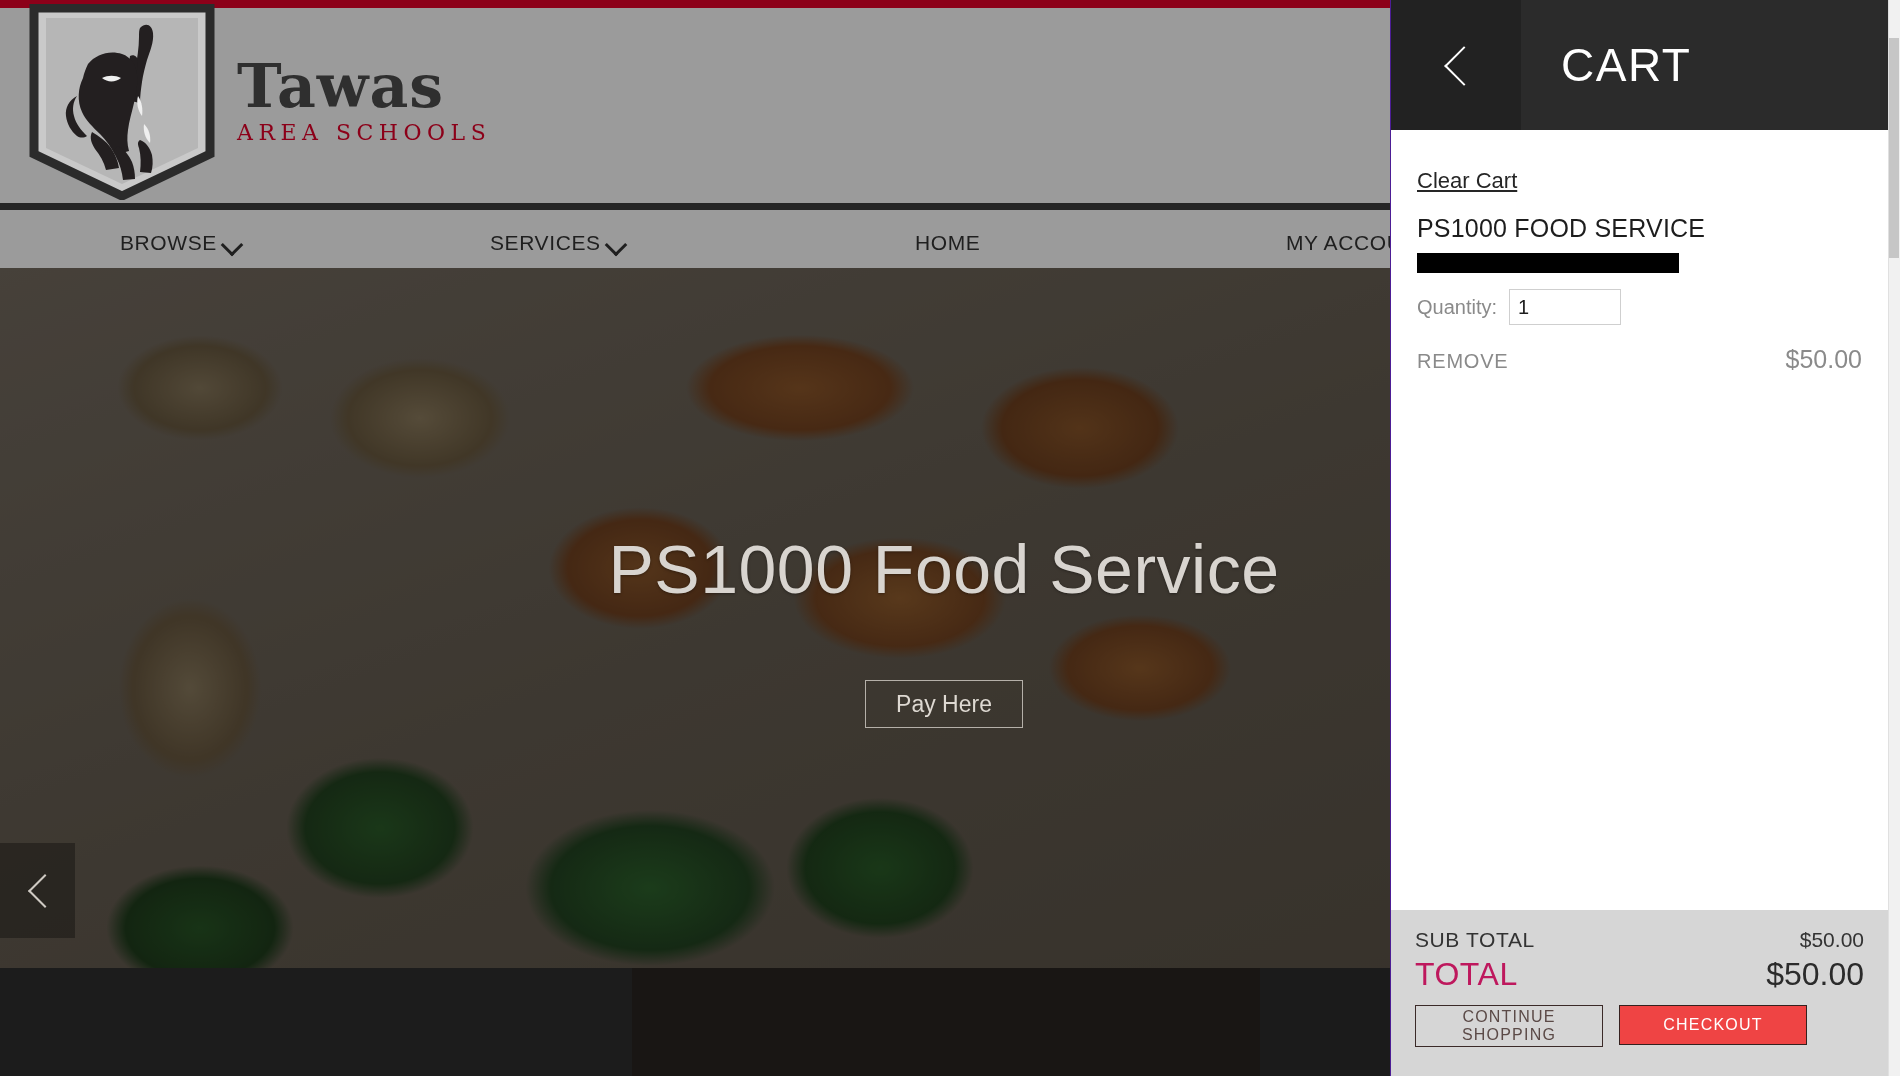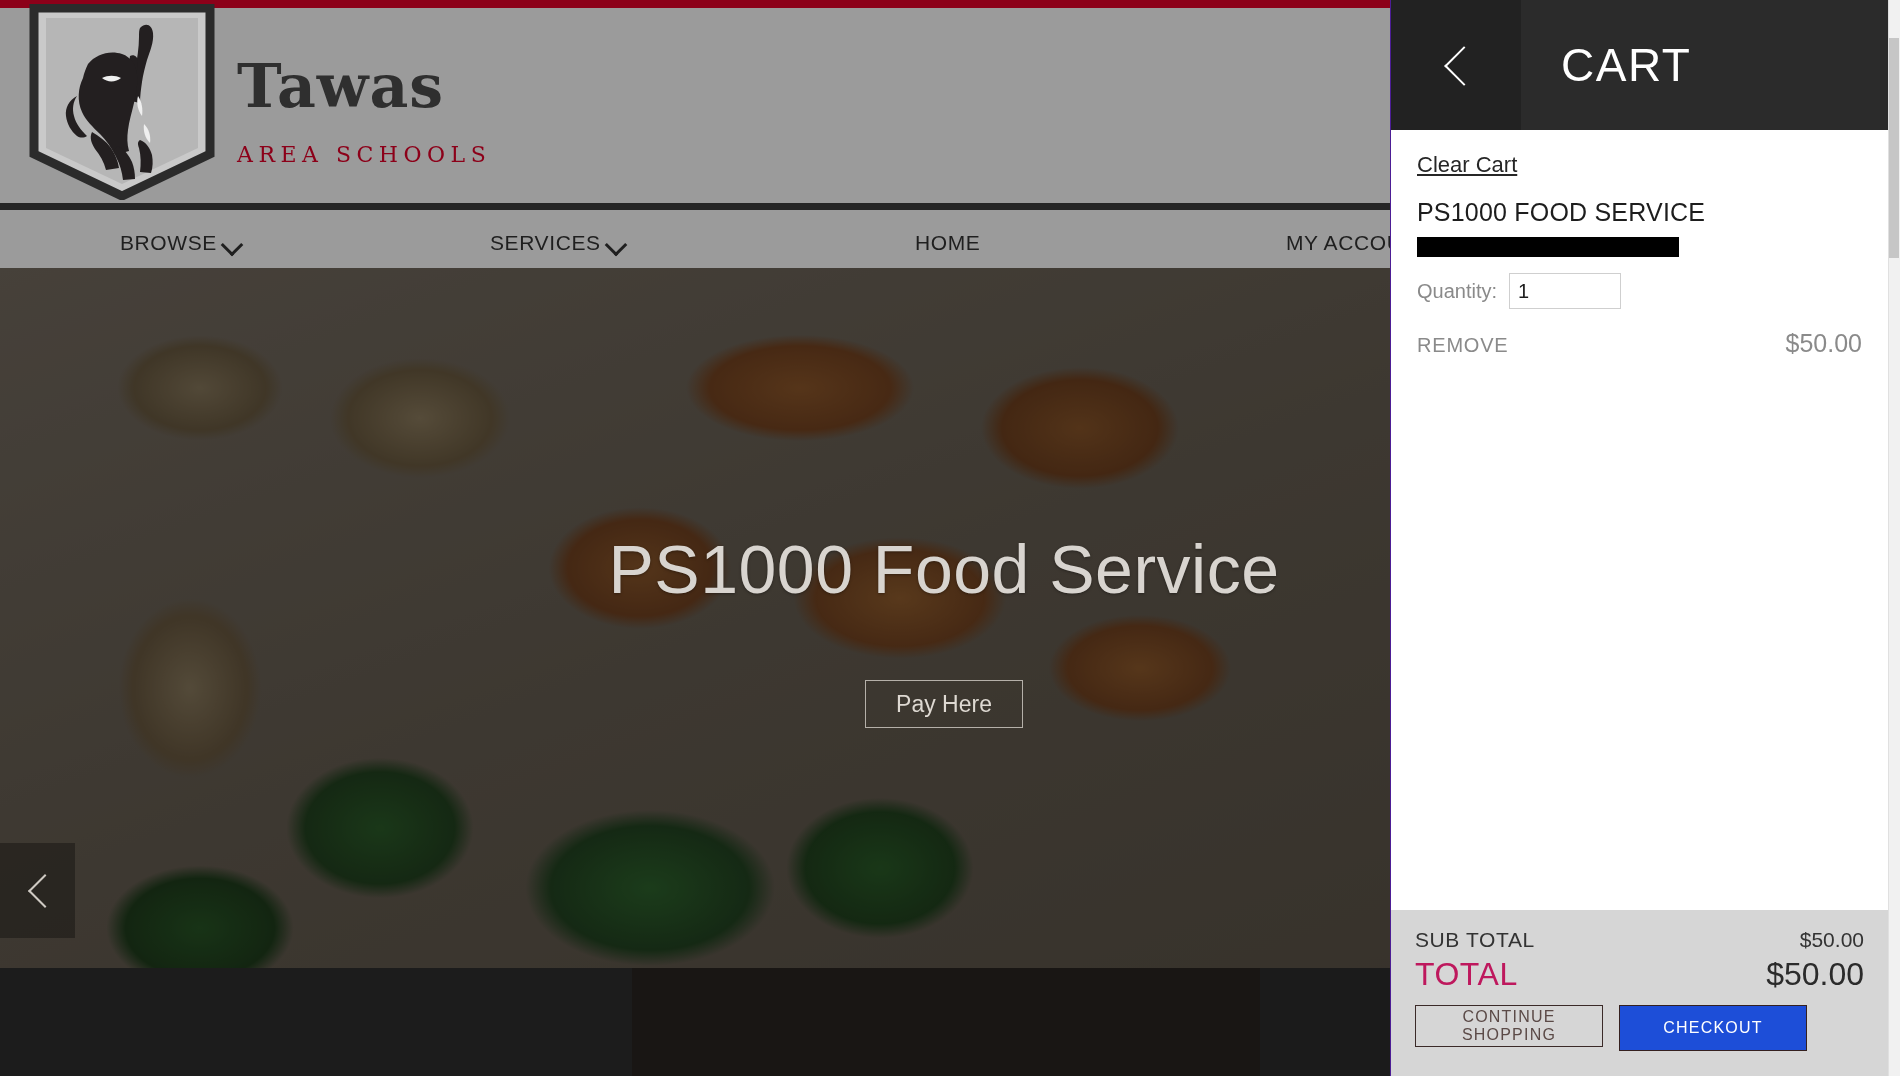--- a/index.html
+++ b/index.html
@@ -36,21 +36,21 @@
     font-size: 60px;
     color: #2f2f2f;
     letter-spacing: 1px;
     line-height: 1;
   }
   .brand-sub {
     font-family: "DejaVu Serif", serif;
     font-size: 22px;
     color: #8c0019;
     letter-spacing: 5.5px;
-    margin-top: 26px;
+    margin-top: 4px;
     font-weight: normal;
   }
 
   .header-divider {
     position: absolute; left: 0; top: 203px; width: 100%; height: 7px;
     background: #262626;
   }
 
   .nav {
     position: absolute; left: 0; top: 210px; width: 100%; height: 58px;
@@ -197,21 +197,21 @@
   .cart-title {
     position: absolute; left: 130px; top: 0; height: 130px;
     display: flex; align-items: center;
     padding-left: 40px;
     color: #ffffff;
     font-size: 46px;
     font-weight: 300;
     letter-spacing: 1.5px;
   }
 
-  .cart-body { flex: 1 1 auto; padding: 22px 26px 0 26px; overflow: hidden; }
+  .cart-body { flex: 1 1 auto; padding: 22px 26px 0 26px; overflow: hidden; margin-top: 16px; }
 
   .clear-cart {
     font-size: 22px; color: #262626; text-decoration: underline;
     cursor: pointer; display: inline-block; margin-bottom: 20px;
   }
   .item-name {
     font-size: 25px; color: #1d1d1d; font-weight: 400;
     letter-spacing: 0.2px; margin-bottom: 10px;
   }
   .redaction {
@@ -248,22 +248,22 @@
   .total-value { font-size: 32px; color: #2b2b2b; font-weight: 400; }
   .cart-actions { display: flex; gap: 16px; }
   .btn-continue {
     flex: 0 0 188px; height: 42px;
     border: 1px solid #3b2a28; background: transparent;
     color: #5b4a47; font-size: 16px; letter-spacing: 1.2px;
     display: flex; align-items: center; justify-content: center; cursor: pointer;
     font-family: "Liberation Sans", sans-serif;
   }
   .btn-checkout {
-    flex: 0 0 188px; height: 46px;
-    background: #1d4ed8; border: 1px solid #35211f;
+    flex: 0 0 188px; height: 40px;
+    background: #ef4444; border: 1px solid #35211f;
     color: #ffffff; font-size: 16px; letter-spacing: 1.2px;
     display: flex; align-items: center; justify-content: center; cursor: pointer;
     font-family: "Liberation Sans", sans-serif;
   }
 </style>
 </head>
 <body>
 
 <div class="page">
 

